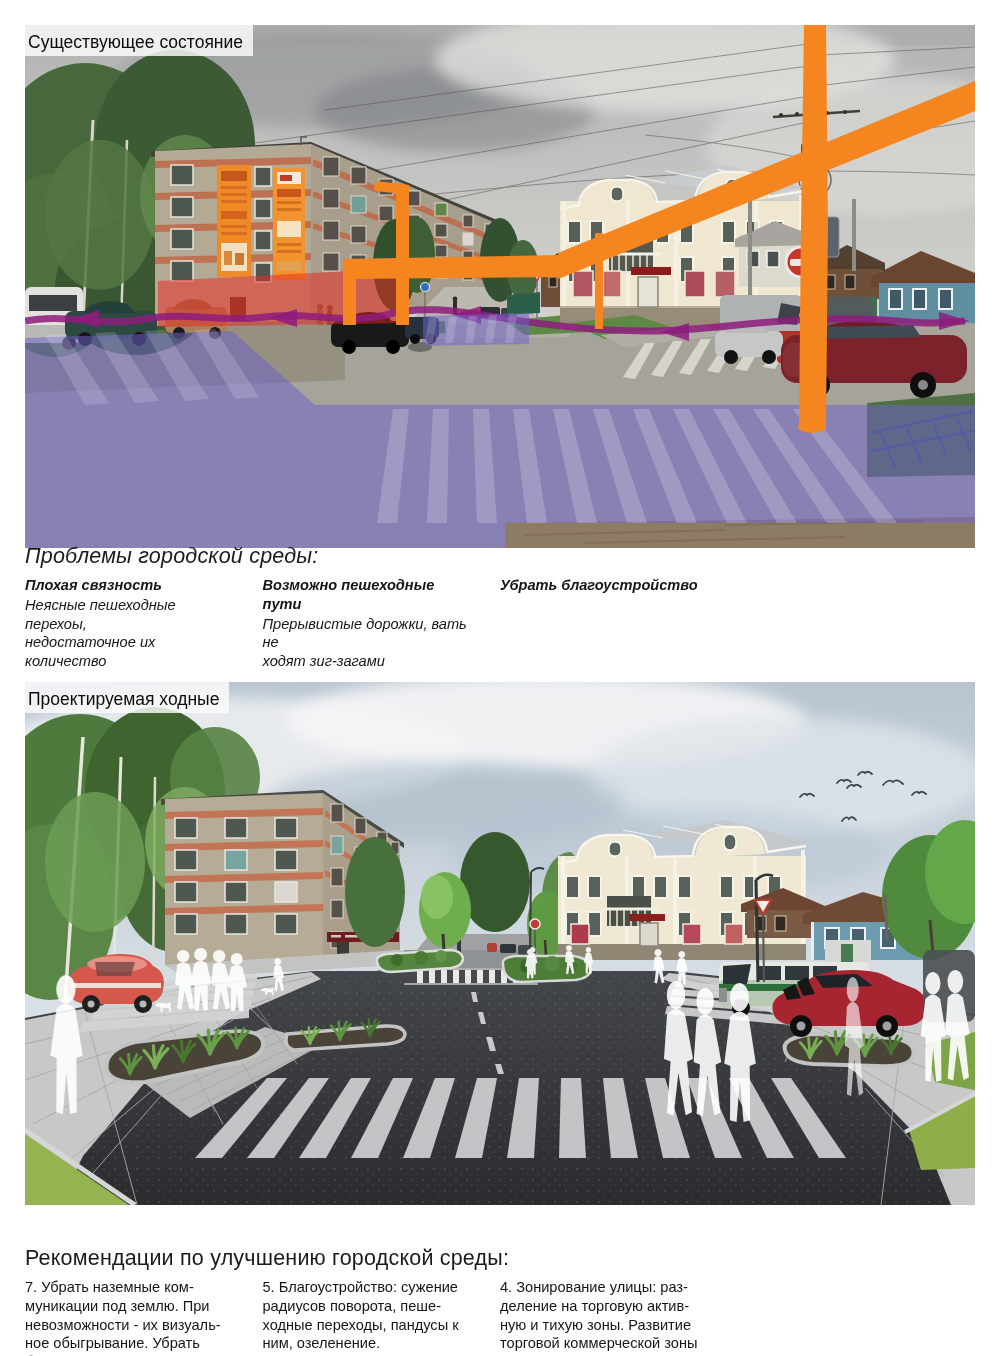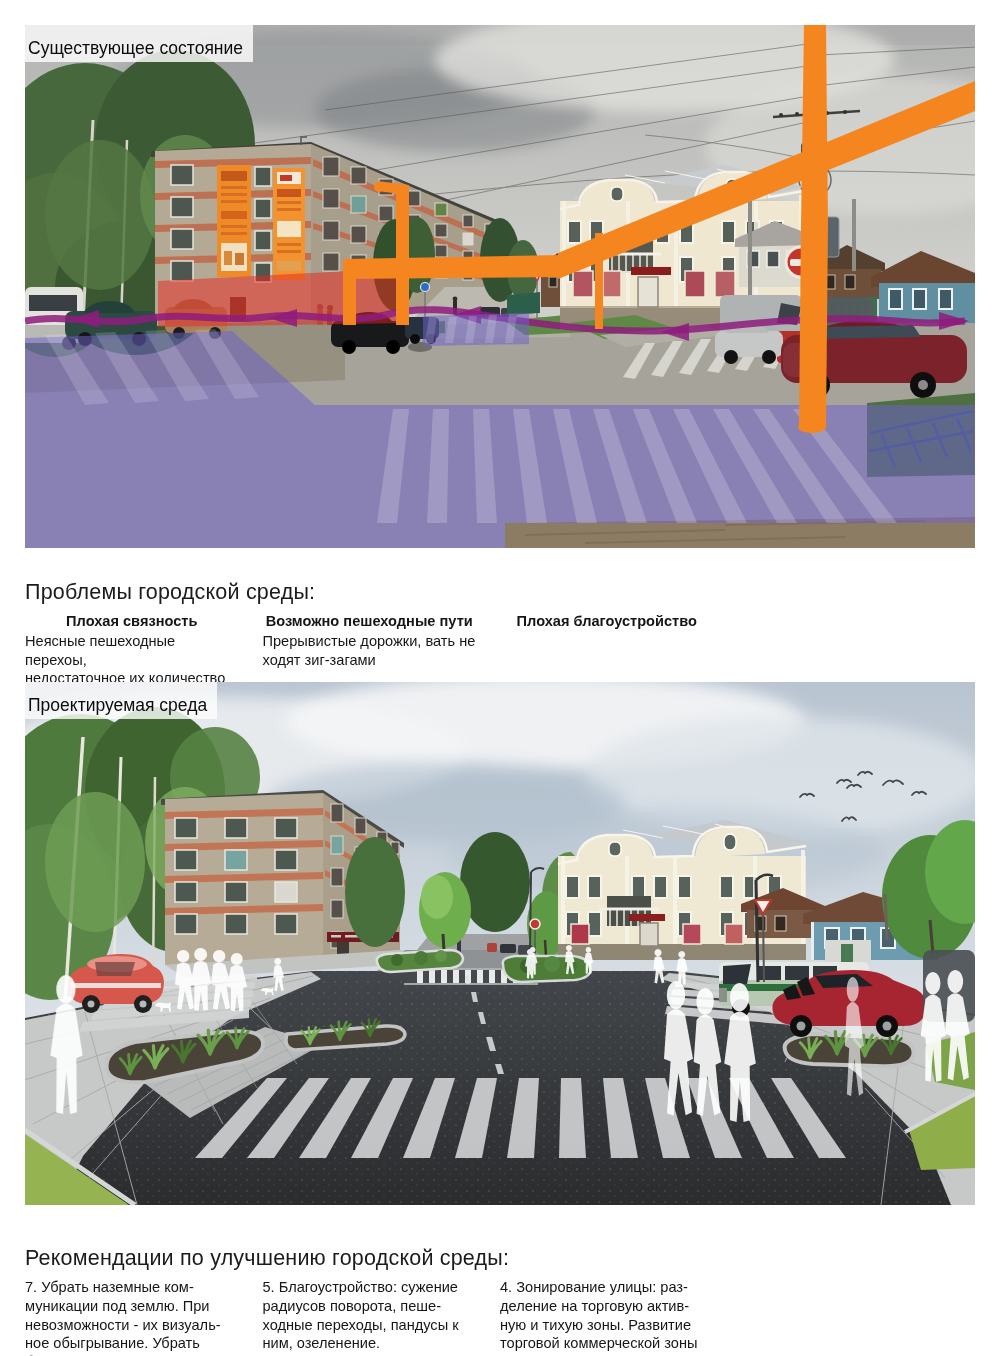--- a/index.html
+++ b/index.html
@@ -6,30 +6,30 @@
   body{
     width:1000px;height:1356px;position:relative;background:#ffffff;
     font-family:"Liberation Sans", sans-serif;color:#141414;overflow:hidden;
   }
   .panel{position:absolute;left:25px;width:950px;height:523px;}
   .panel svg{display:block;width:950px;height:523px;}
   #panel-existing{top:25px;}
   #panel-proposed{top:682px;}
   .photo-label{
     position:absolute;top:0;left:0;background:rgba(253,253,253,.82);
-    color:#0c0c0c;font-size:17.5px;line-height:23px;padding:12px 10px 2px 3px;
+    color:#0c0c0c;font-size:17.5px;line-height:23px;padding:6px 10px 2px 3px;
     white-space:nowrap;
   }
   .section{position:absolute;left:25px;width:950px;}
-  #problems{top:580px;}
+  #problems{top:544px;font-style:italic;}
   #recs{top:1214px;margin-top:32px;}
   .section h2{margin:0;font-size:21.5px;font-weight:400;color:#1b1b1b;letter-spacing:.2px;}
   .cols{display:flex;margin-top:7px;}
   .col{width:237.5px;box-sizing:border-box;padding-right:24px;font-size:14.6px;line-height:1.29;color:#161616;}
-  .col .title{font-weight:700;text-align:center;margin:0 0 1px 0;}
+  .col .title{font-weight:700;text-align:left;margin:0 0 1px 0;}
   .col .body{white-space:pre-line;}
 </style>
 </head>
 <body>
 
 <div class="panel" id="panel-existing">
 <svg viewBox="0 0 950 523">
   <defs>
     <linearGradient id="p1sky" x1="0" y1="0" x2="0" y2="1">
       <stop offset="0" stop-color="#b2b4b2"></stop>
@@ -436,21 +436,21 @@
       <div class="title">Плохая связность</div>
       <div class="body">Неясные пешеходные перехоы,
 недостаточное их количество</div>
     </div>
     <div class="col">
       <div class="title">Возможно пешеходные пути</div>
       <div class="body">Прерывистые дорожки, вать не
 ходят зиг-загами</div>
     </div>
     <div class="col">
-      <div class="title">Плохая благоустройство</div>
+      <div class="title">Убрать благоустройство</div>
     </div>
   </div>
 </div>
 
 <div class="panel" id="panel-proposed">
 <svg viewBox="0 0 950 523">
   <defs>
     <linearGradient id="p2sky" x1="0" y1="0" x2="0" y2="1">
       <stop offset="0" stop-color="#b8c4d0"></stop>
           <stop offset="0.7" stop-color="#dde3e8"></stop>
@@ -847,21 +847,21 @@
     <use href="#figA" transform="translate(650,269) scale(0.75)"></use>
     <use href="#figA" transform="translate(499,267) scale(0.66)"></use>
     <use href="#figB" transform="translate(633,299) scale(2.0,3.05)"></use>
     <use href="#figB" transform="translate(663,306) scale(1.9,2.9)"></use>
     <use href="#figA" transform="translate(696,301) scale(2.05,3.1)"></use>
     <use href="#figB" transform="translate(816,295) scale(1.3,2.7)" opacity=".7"></use>
     <use href="#figA" transform="translate(893,290) scale(1.65,2.45)"></use>
     <use href="#figB" transform="translate(915,288) scale(1.7,2.5)"></use>
   </g>
 </svg>
-<div class="photo-label">Проектируемая среда</div>
+<div class="photo-label">Проектируемая ходные</div>
 </div>
 
 <div class="section" id="recs">
   <h2>Рекомендации по улучшению городской среды:</h2>
   <div class="cols">
     <div class="col">
       <div class="body">7. Убрать наземные ком-
 муникации под землю. При
 невозможности - их визуаль-
 ное обыгрывание. Убрать

